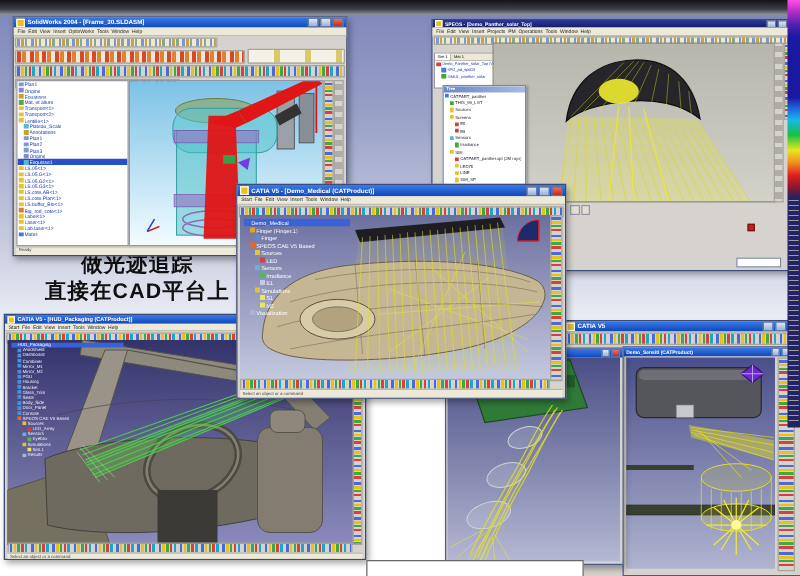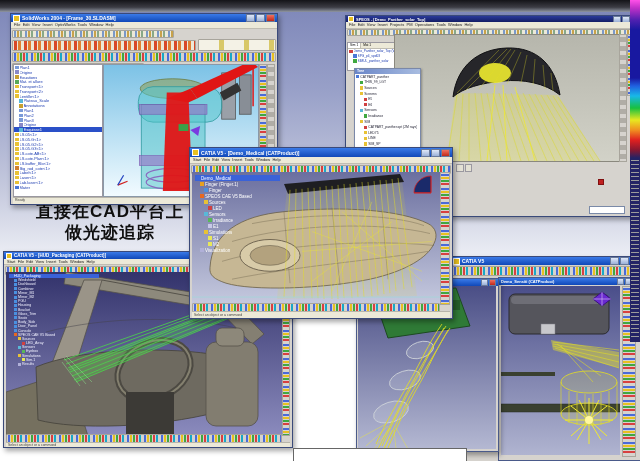--- a/index.html
+++ b/index.html
@@ -638,17 +638,17 @@
       </div>
   </div>
   <div class="abs vC" style="right:2px;top:24px;width:8px;bottom:13px;border:1px solid #a8a59c;"></div>
   <div class="abs strip sC" style="left:2px;right:12px;bottom:6px;height:7px;"></div>
   <div class="status" style="height:6px;line-height:6px;">
     <span>Select an object or a command</span>
   </div>
 </div>
 
 <div class="abs caption" style="left:25px;top:201px;width:170px;z-index:2;">
+  <div>做光迹追踪</div>
   <div>直接在CAD平台上</div>
-  <div>做光迹追踪</div>
 </div>
 
 <div class="abs" style="left:293px;top:448px;width:172px;height:13px;background:#fff;border:1px solid #666;z-index:8;"></div>
 
 </body></html>

